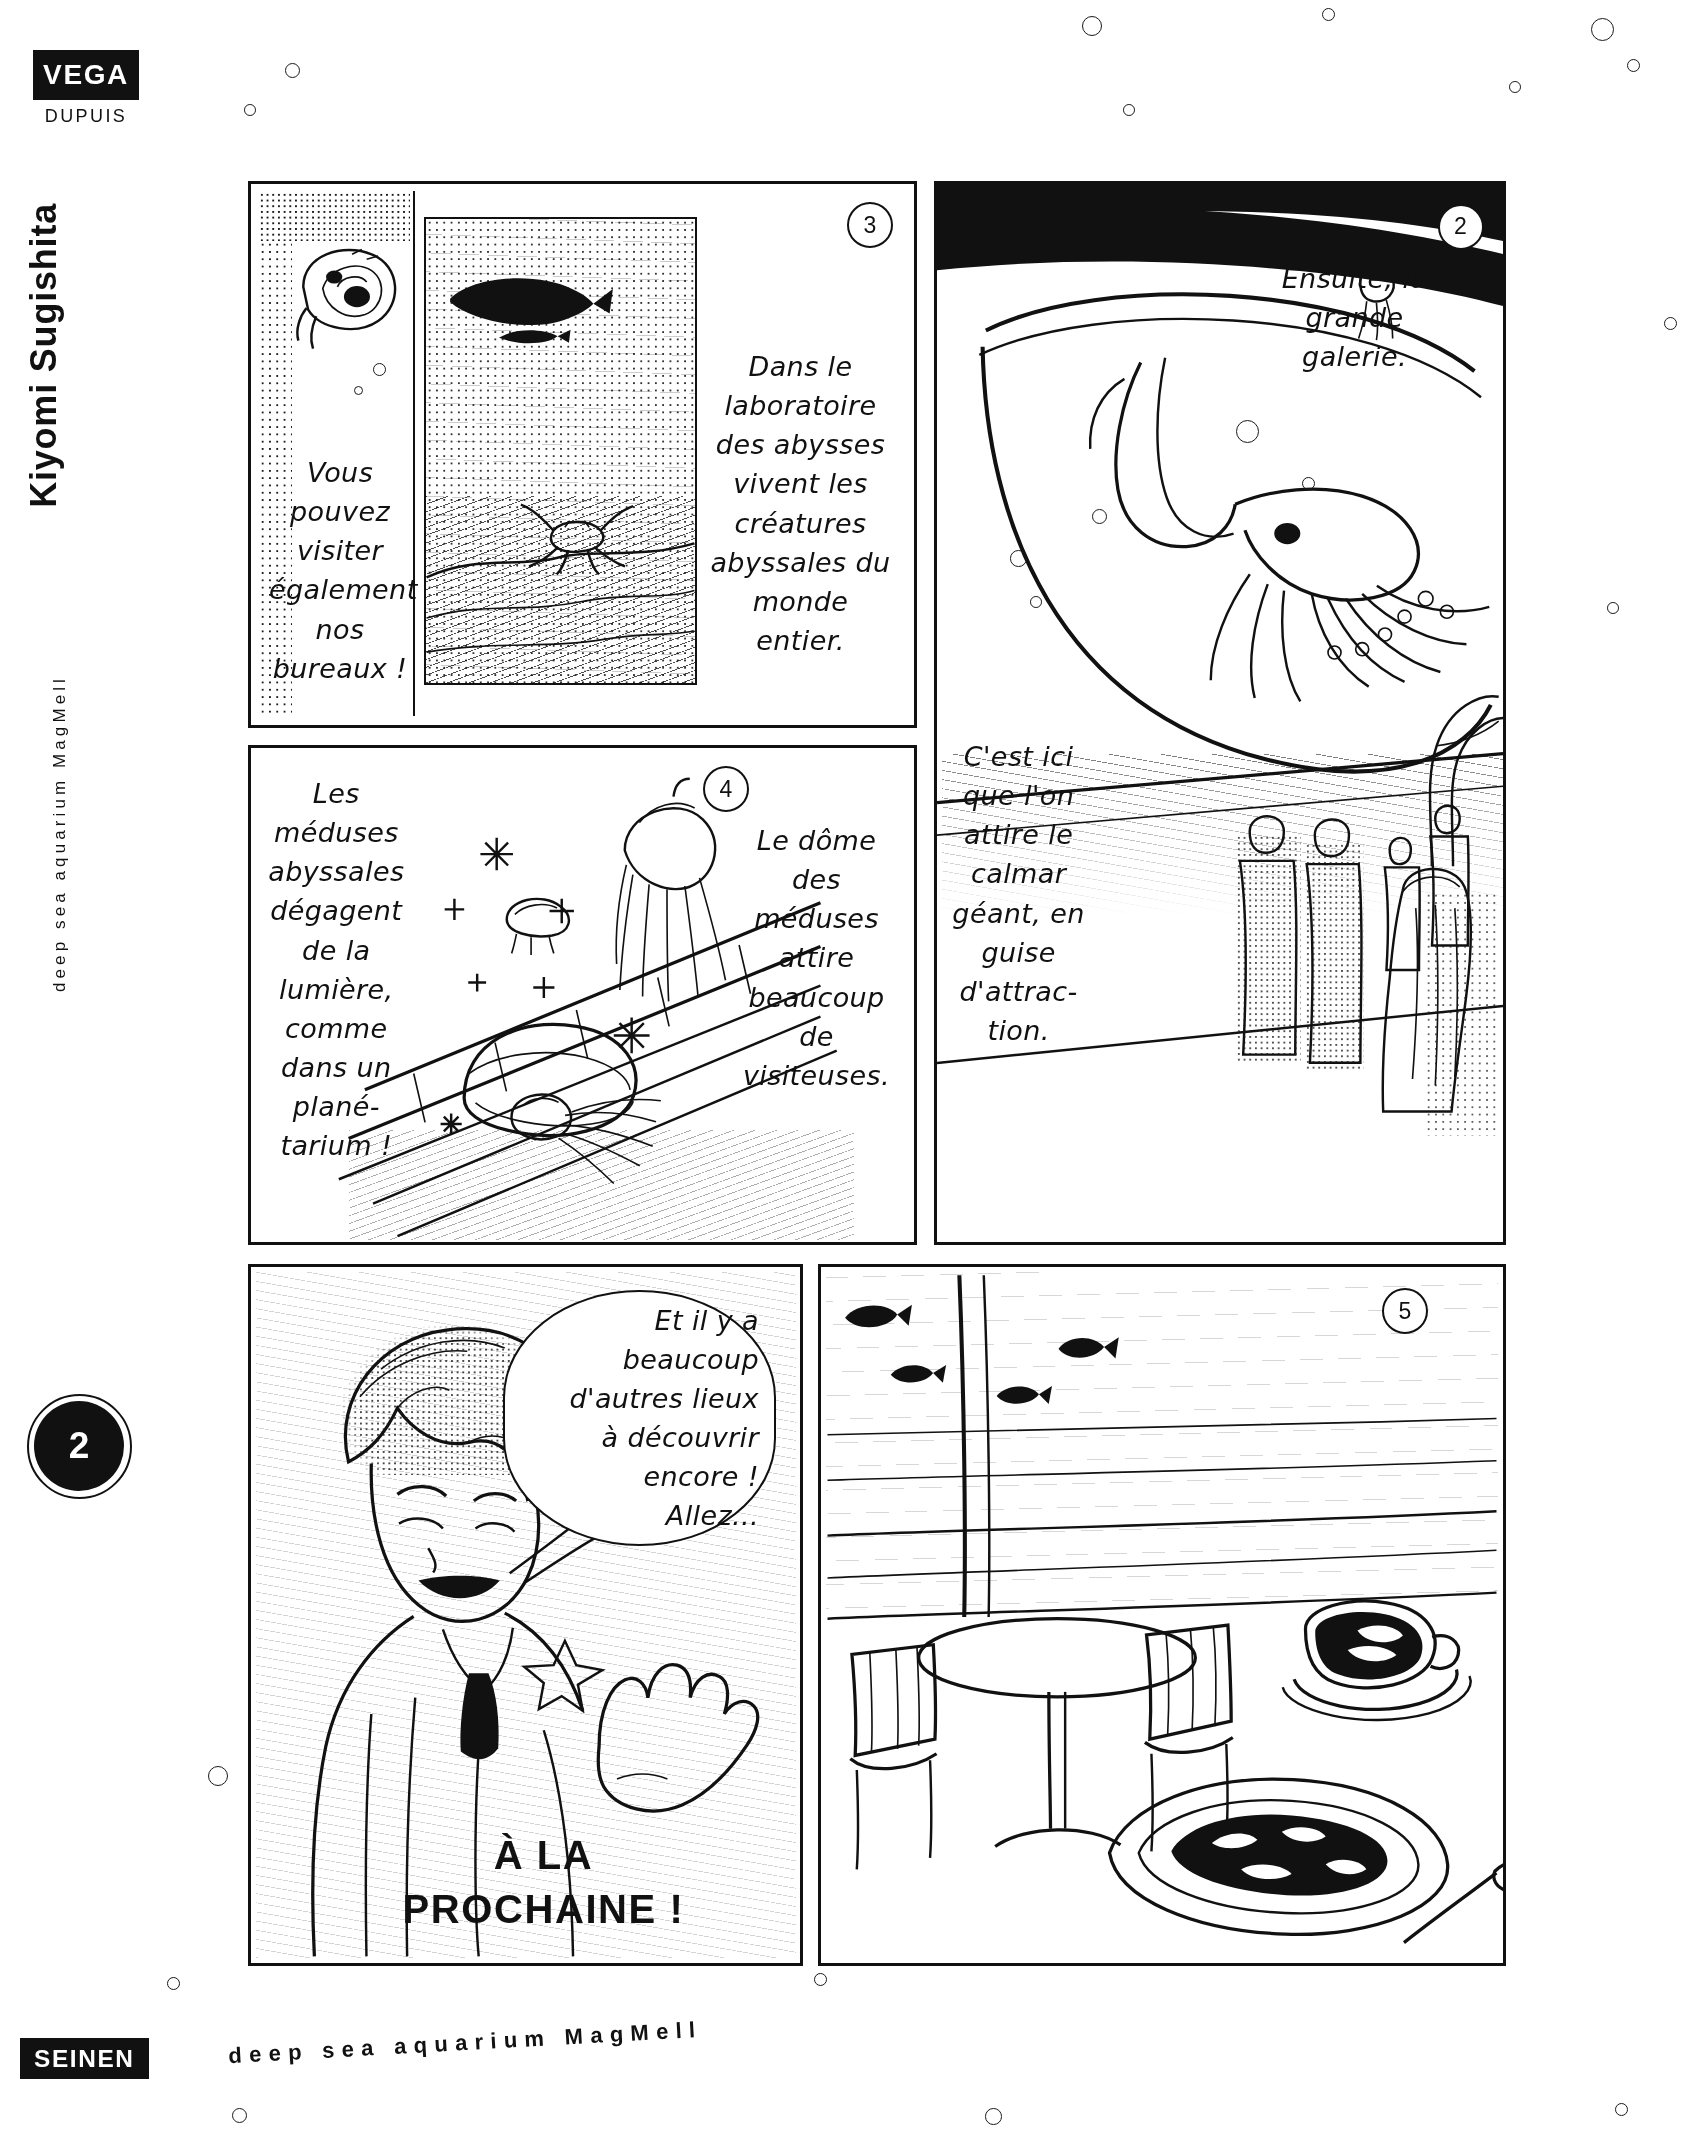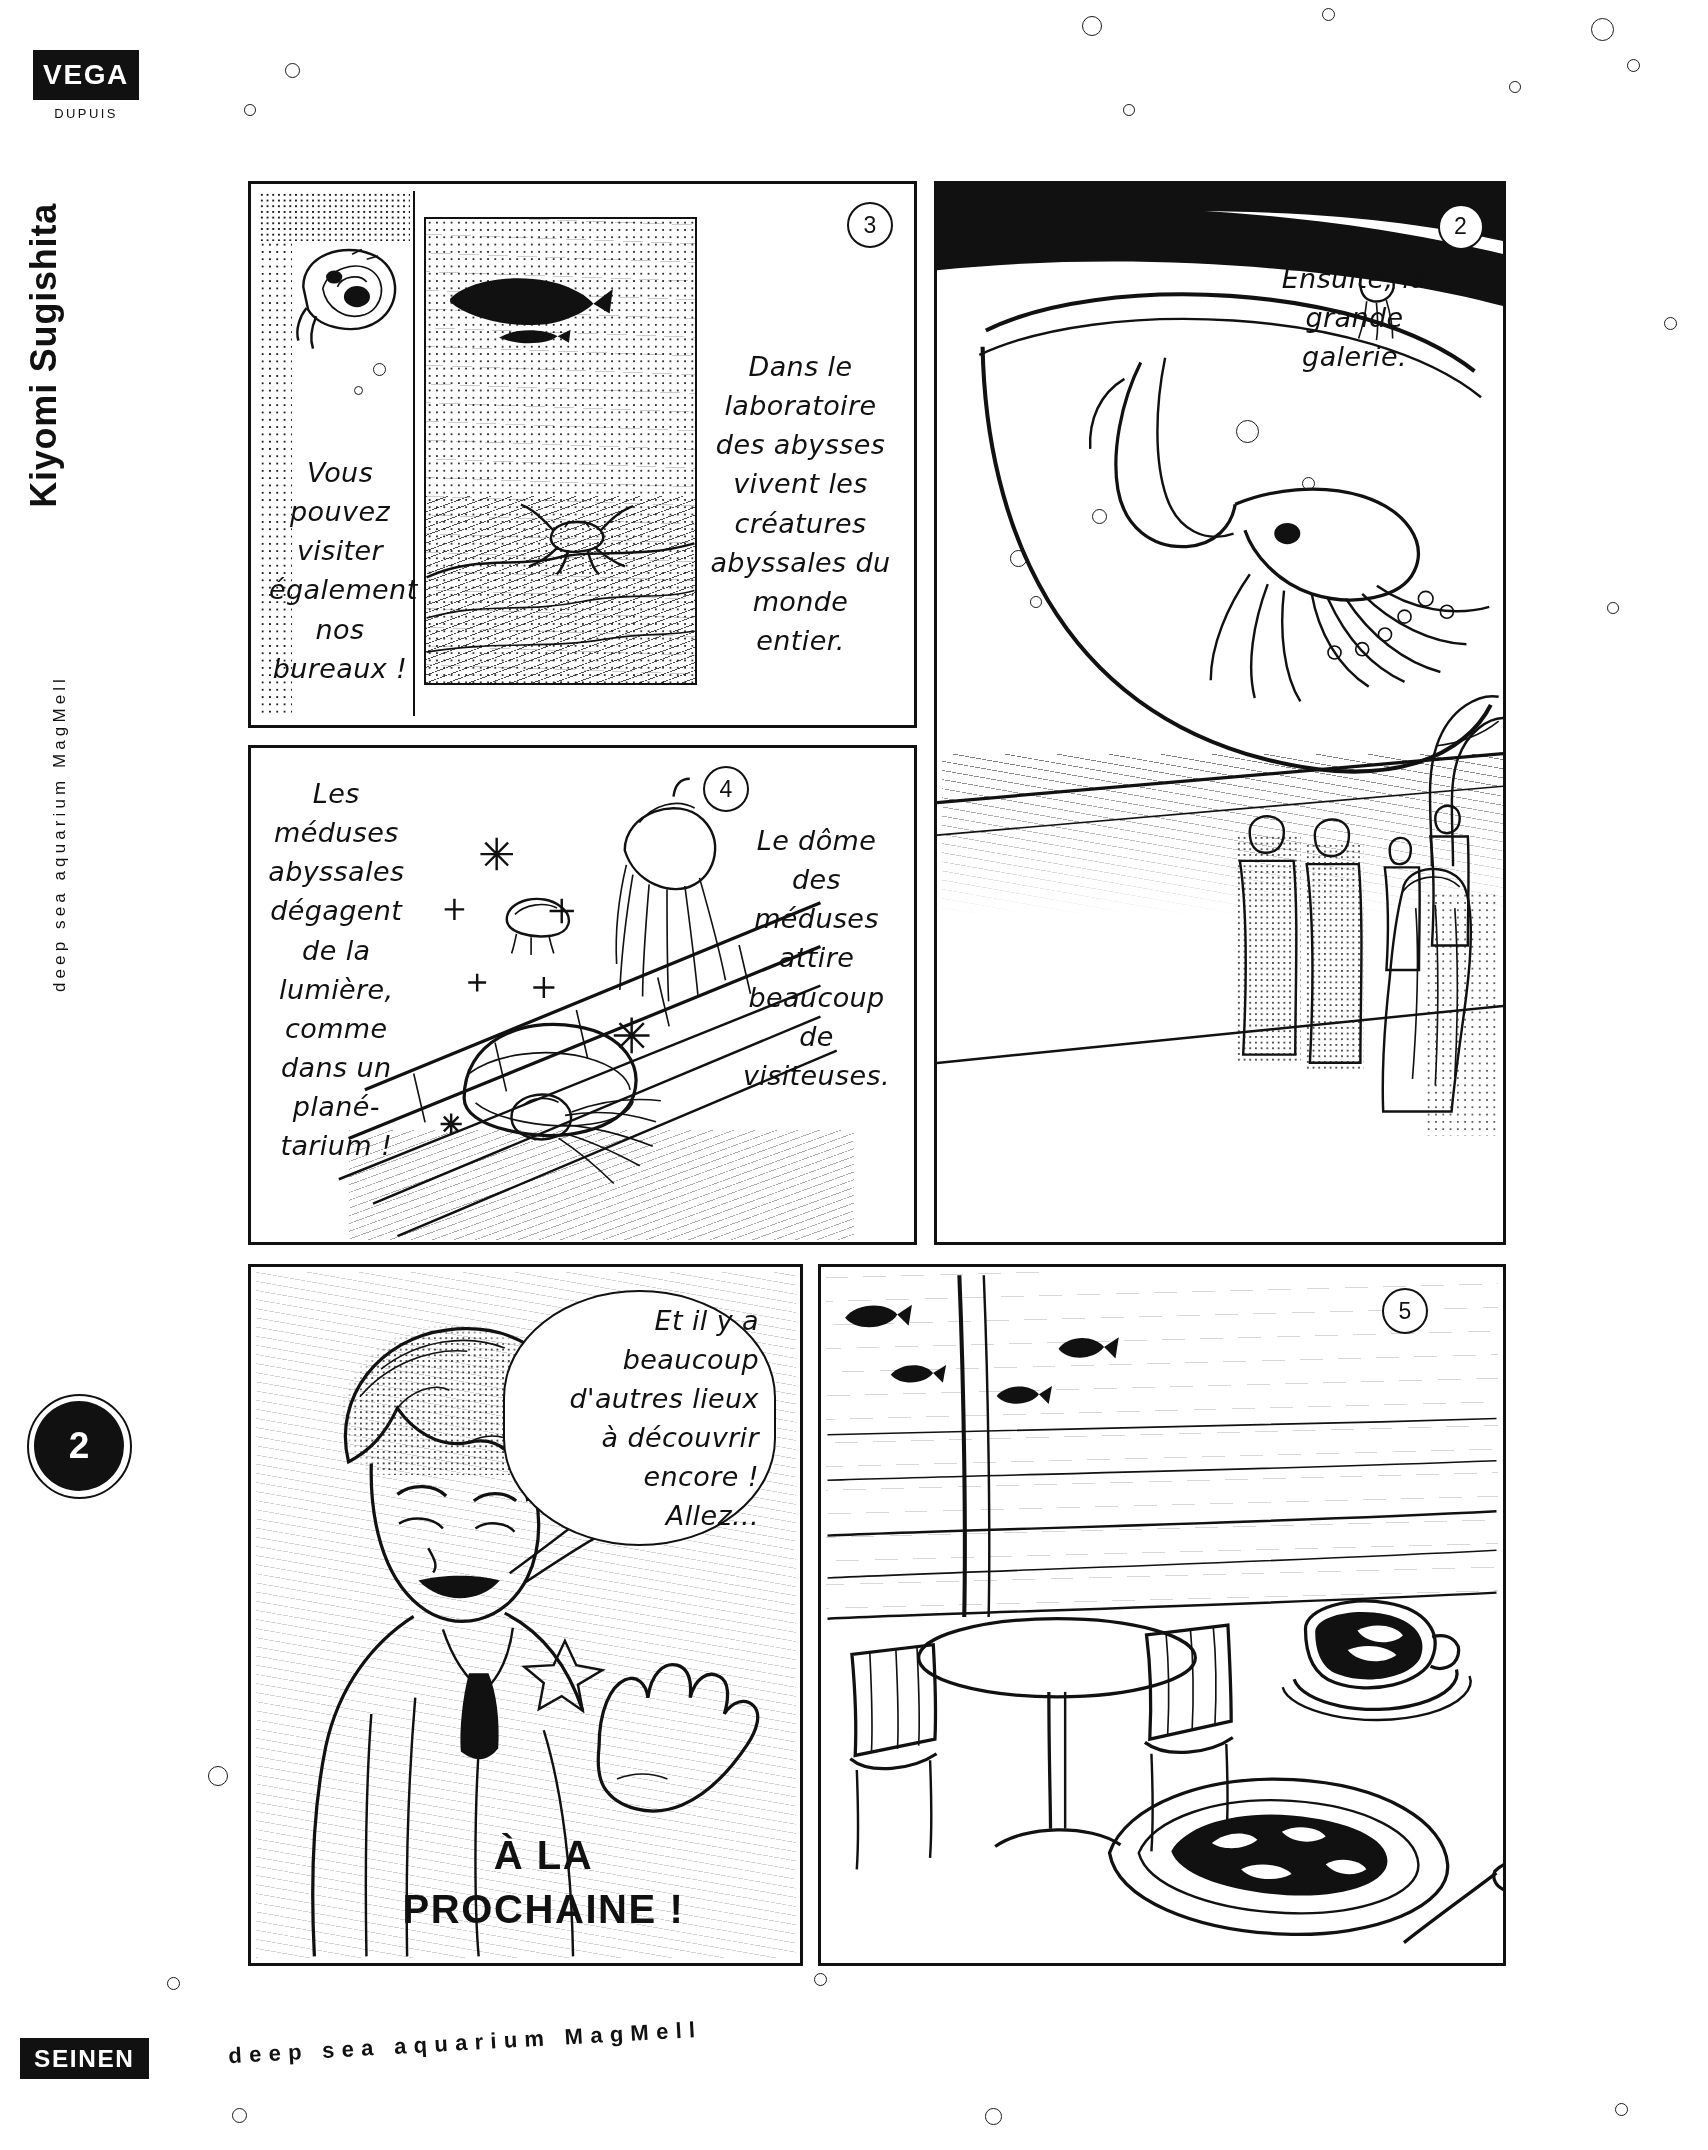--- a/index.html
+++ b/index.html
@@ -40,21 +40,21 @@
     font-weight: bold;
     font-size: 28px;
     font-family: "Liberation Sans", sans-serif;
   }
   .vega-sub {
     position: absolute;
     left: 33px;
     top: 106px;
     width: 106px;
     text-align: center;
-    font-size: 13px;
+    font-size: 18px;
     letter-spacing: 2.4px;
     font-family: "Liberation Sans", sans-serif;
     color: #111;
   }
 
   
   .author-vertical {
     position: absolute;
     left: 23px;
     top: 203px;
@@ -385,20 +385,23 @@
     </svg>
   </div>
 
   <div class="panel-num" style="right:19.5px;top:19.5px;">
     <span>2</span>
   </div>
 
   <div class="caption hw hw-it" style="left:340px;top:75px;width:155px;">
     <span>Ensuite, la grande galerie.</span>
   </div>
+  <div class="caption hw hw-it" style="left:14.6px;top:553px;width:134px;">
+    <span>C'est ici que l'on attire le calmar géant, en guise d'attrac-tion.</span>
+  </div>
 </div>
 
 <div class="panel" style="left:248px;top:745px;width:663px;height:494px;">
   <div class="art">
 
     <svg style="position:absolute;left:0;top:0;" width="663" height="494" viewBox="0 0 815 607">
       <path d="M140,420 L700,190" fill="none" stroke="#111" stroke-width="4"></path>
       <path d="M120,480 L700,244" fill="none" stroke="#111" stroke-width="4"></path>
       <path d="M108,530 L700,292" fill="none" stroke="#111" stroke-width="3"></path>
       <path d="M150,560 L700,330" fill="none" stroke="#111" stroke-width="3"></path>

